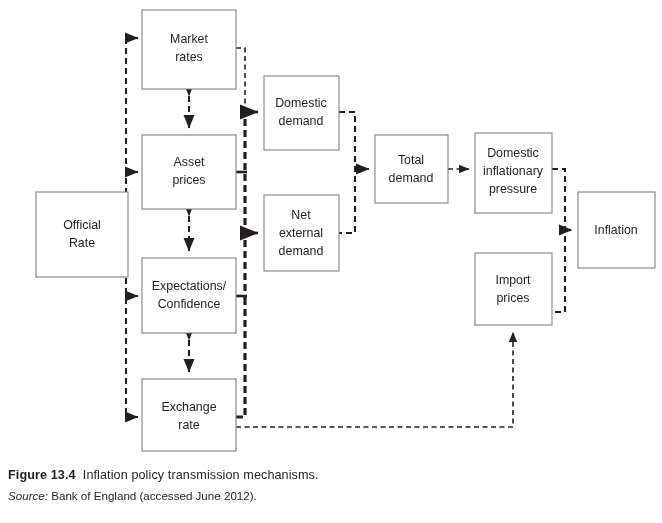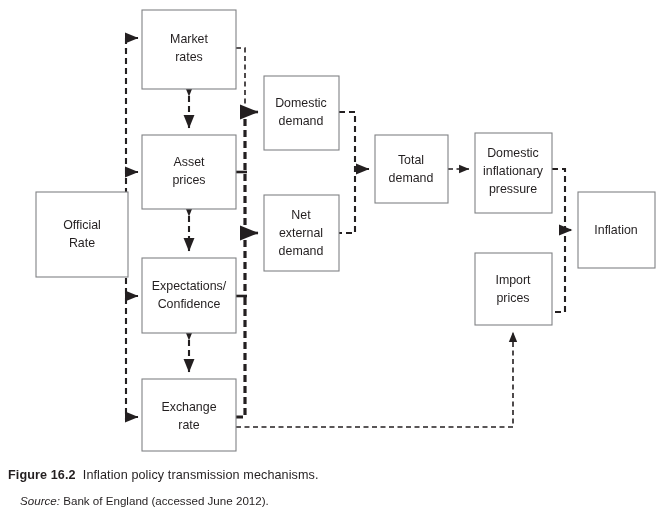--- a/index.html
+++ b/index.html
@@ -33,21 +33,21 @@
     color:#231f20;
     letter-spacing:0.1px;
     margin:0 0 7px 0;
     white-space:nowrap;
   }
   .cap-title b{font-weight:bold;}
   .cap-source{
     font-family:"Liberation Sans", sans-serif;
     font-size:11.6px;
     color:#231f20;
-    margin:12px;
+    margin:0;
     white-space:nowrap;
   }
   .cap-source i{font-style:italic;}
 </style>
 </head>
 <body>
 
 <div id="page">
 
   <svg id="diagram" viewBox="0 0 662 462">
@@ -196,17 +196,17 @@
     </g>
 
     <g>
       <rect class="node-rect" x="578" y="192" width="77" height="76"></rect>
       <text class="node-label" x="616" y="231">Inflation</text>
     </g>
 
   </svg>
 
   <div id="caption">
-    <p class="cap-title"><b>Figure 16.2</b>&nbsp;&nbsp;<span>Inflation policy transmission mechanisms.</span></p>
+    <p class="cap-title"><b>Figure 13.4</b>&nbsp;&nbsp;<span>Inflation policy transmission mechanisms.</span></p>
     <p class="cap-source"><i>Source:</i>&nbsp;<span>Bank of England (accessed June 2012).</span></p>
   </div>
 
 </div>
 
 </body></html>

